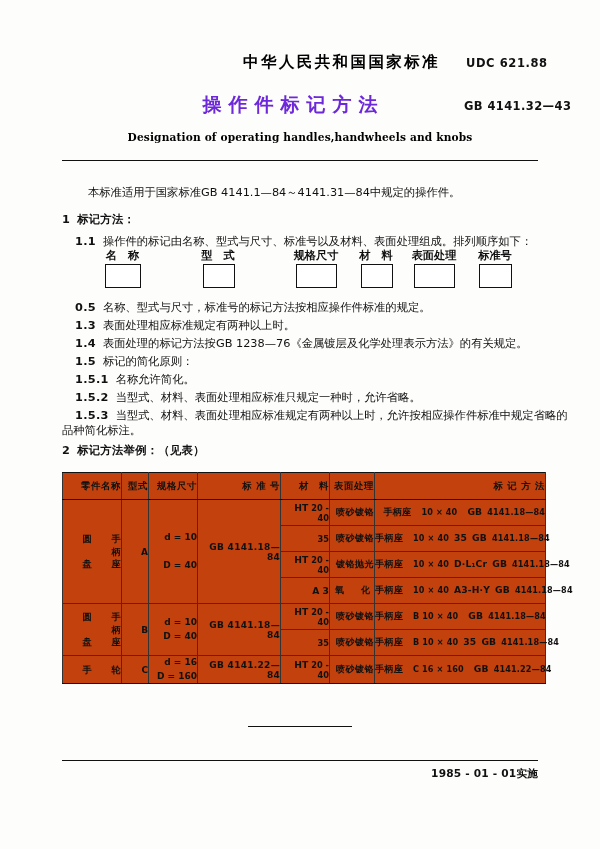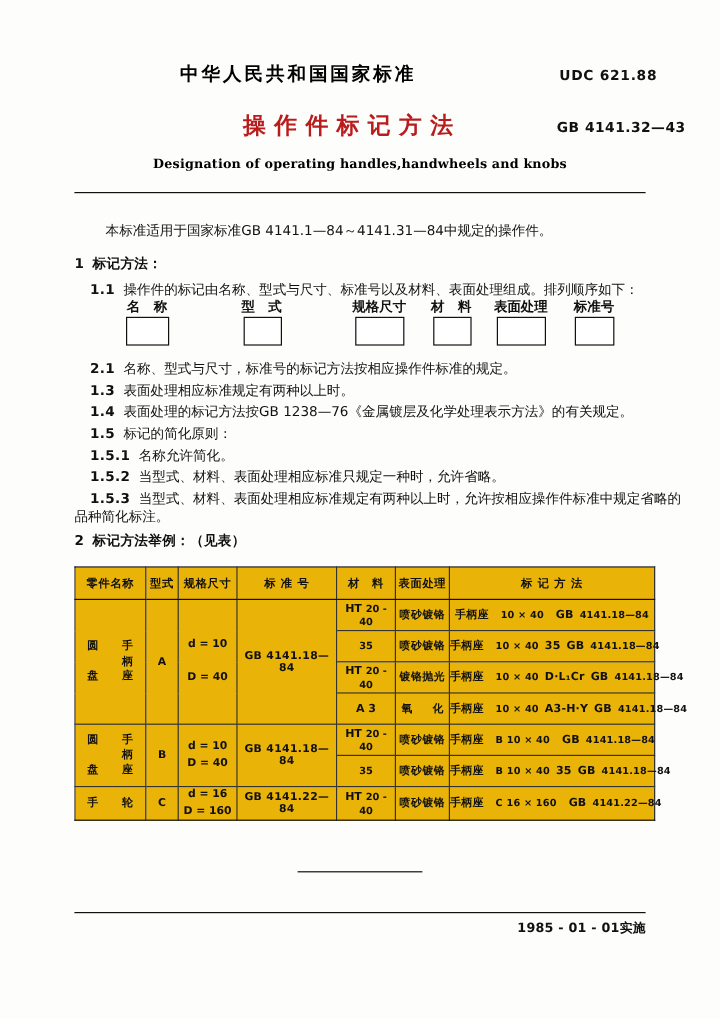--- a/index.html
+++ b/index.html
@@ -22,21 +22,21 @@
     height: 849px;
     background: #fdfdfc;
   }
 
   
   .hdr-zone { position: absolute; left: 0; top: 0; width: 600px; }
   .nat-title {
     position: absolute;
     left: 150px; top: 52px;
     width: 290px;
-    text-align: left;
+    text-align: right;
     font-size: 15.5px;
     font-weight: bold;
     letter-spacing: 2.4px;
     color: #000;
   }
   .udc {
     position: absolute;
     left: 466px; top: 56px;
     font-size: 11.5px;
     font-weight: bold;
@@ -44,21 +44,21 @@
   }
   .main-title {
     position: absolute;
     left: 140px; top: 92px;
     width: 300px;
     text-align: center;
     font-size: 19px;
     font-weight: bold;
     letter-spacing: 7px;
     text-indent: 7px;
-    color: #b91c1c;
+    color: #6d28d9;
   }
   .gbno {
     position: absolute;
     left: 464px; top: 99px;
     font-size: 11.5px;
     font-weight: bold;
     letter-spacing: 0.4px;
   }
   .en-title {
     position: absolute;
@@ -131,24 +131,24 @@
     left: 62px; top: 472px;
     width: 476px;
     border-collapse: collapse;
     font-size: 9px;
     color: #111;
     table-layout: fixed;
   }
   .tbl td, .tbl th {
     border: 0.9px solid #333;
     padding: 0;
-    text-align: center;
+    text-align: right;
     vertical-align: middle;
     font-weight: bold;
-    background: #eab308;
+    background: #c2410c;
   }
   .tbl thead th {
     height: 26px;
     font-size: 9.4px;
     letter-spacing: 0.6px;
     border-top: 1.6px solid #111;
     border-bottom: 1.2px solid #111;
   }
   .tbl tbody td { height: 25px; font-size: 9px; }
   .tbl .rowgrp { border-bottom: 1.2px solid #111; }
@@ -253,21 +253,21 @@
       <div class="bx" style="left:361px;top:16px;width:30px;"></div>
 
       <div class="bx-lab" style="left:408px;top:0;width:52px;">表面处理</div>
       <div class="bx" style="left:414px;top:16px;width:39px;"></div>
 
       <div class="bx-lab" style="left:473px;top:0;width:44px;text-align:center;">标准号</div>
       <div class="bx" style="left:479px;top:16px;width:31px;"></div>
     </div>
 
     <div class="para s12">
-      <span class="sec-num">2.1</span><span class="lbl-gap"></span><span>名称、型式与尺寸，标准号的标记方法按相应操作件标准的规定。</span>
+      <span class="sec-num">0.5</span><span class="lbl-gap"></span><span>名称、型式与尺寸，标准号的标记方法按相应操作件标准的规定。</span>
     </div>
     <div class="para s13">
       <span class="sec-num">1.3</span><span class="lbl-gap"></span><span>表面处理相应标准规定有两种以上时。</span>
     </div>
     <div class="para s14">
       <span class="sec-num">1.4</span><span class="lbl-gap"></span><span>表面处理的标记方法按GB 1238—76《金属镀层及化学处理表示方法》的有关规定。</span>
     </div>
     <div class="para s15">
       <span class="sec-num">1.5</span><span class="lbl-gap"></span><span>标记的简化原则：</span>
     </div>

